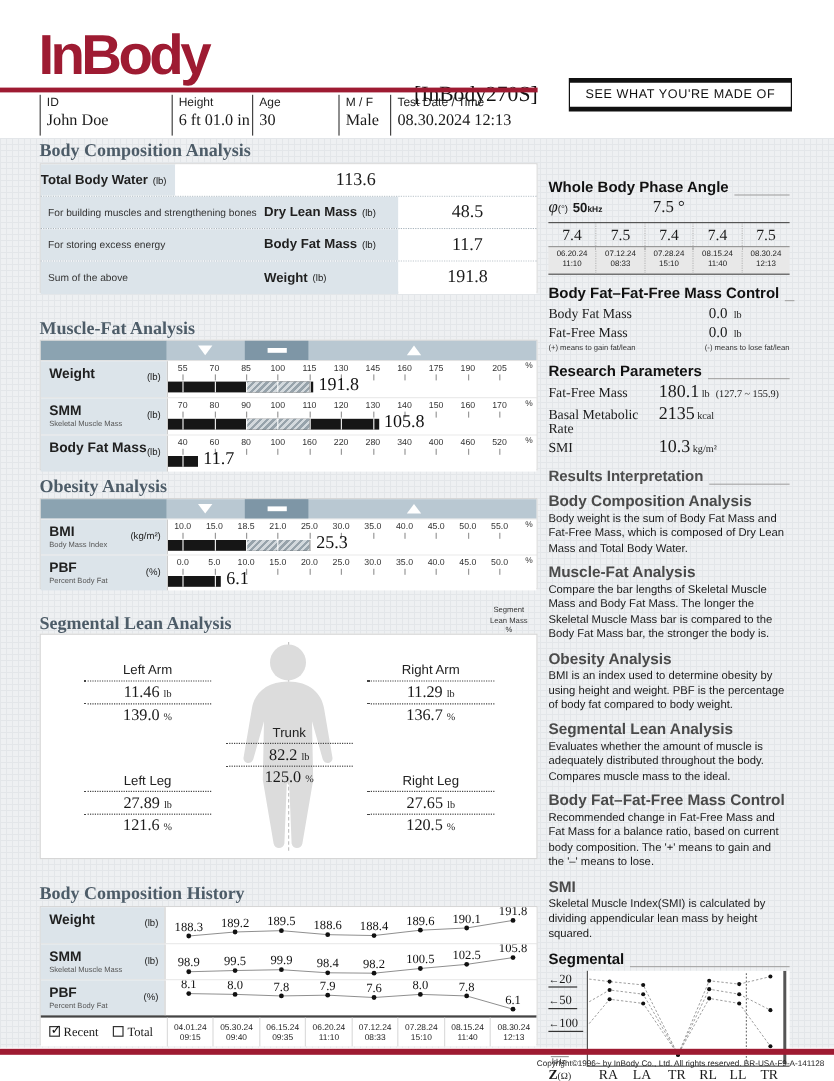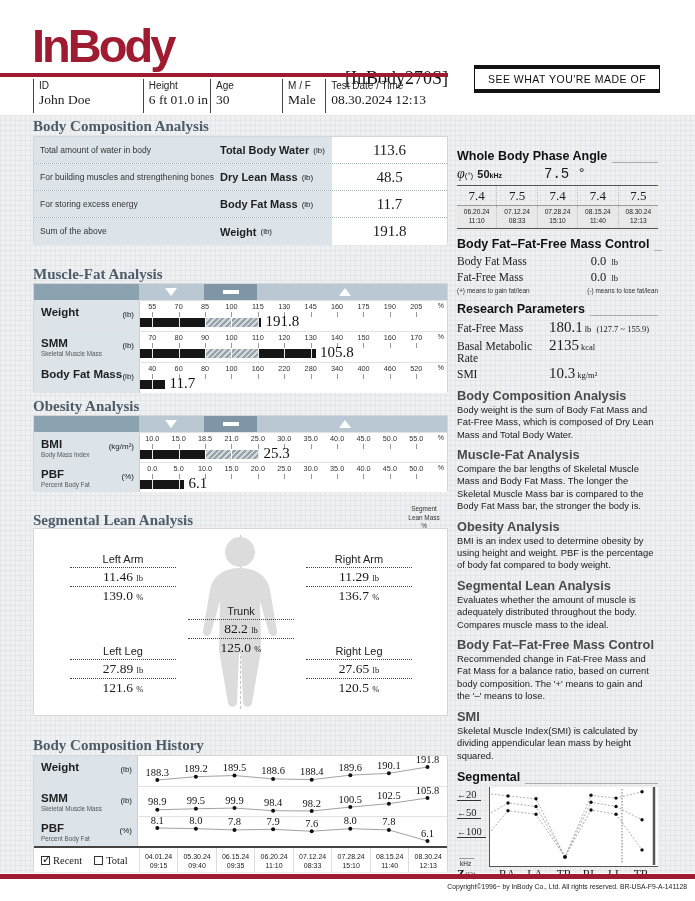--- a/index.html
+++ b/index.html
@@ -105,21 +105,21 @@
   .rc-head { display:flex; align-items:flex-end; font-size:12.5px; font-weight:bold; color:#111;
              margin:8px 0 3px; white-space:nowrap; }
   .rc-head:first-child { margin-top:0; }
   .rc-head .rule { flex:1; height:1px; background:#aaa; margin-left:5px; min-width:8px; }
   .rc-head.gray { color:#4d4d4d; }
   .phi-row { display:flex; align-items:baseline; font-size:11px; margin:2px 0 3px; }
   .phi-row .phi { font-family:"Liberation Serif", serif; font-style:italic; font-size:14px; }
   .phi-row .deg { font-size:8px; }
   .phi-row .fq { font-size:11px; font-weight:bold; margin-left:4px; }
   .phi-row .khz { font-size:7px; font-weight:bold; }
-  .phi-row .cur { font-family:Liberation Mono, monospace; font-size:14px; margin-left:42px; }
+  .phi-row .cur { font-family:Liberation Serif, serif; font-size:14px; margin-left:42px; }
   .pa-vals { display:flex; border-top:1.5px solid #555; }
   .pa-v { flex:1; text-align:center; font-family:"Liberation Serif", serif; font-size:13px;
           padding:2px 0 1px; border-left:1px dotted #bbb; }
   .pa-v:first-child { border-left:none; }
   .pa-dates { display:flex; background:#e8e8e8; border-top:1px solid #999; border-bottom:1.5px solid #555; }
   .pa-d { flex:1; text-align:center; font-size:6.6px; line-height:1.35; padding:2px 0;
           border-left:1px dotted #bbb; }
   .pa-d:first-child { border-left:none; }
   .fc-row, .rp-row { display:flex; align-items:baseline; font-family:"Liberation Serif", serif;
                      font-size:11.5px; margin:1px 0; }
@@ -182,21 +182,20 @@
         <div class="flabel">Test Date / Time</div>
         <div class="fvalue">08.30.2024 12:13</div>
       </div>
     </div>
 
   <div class="grid"></div>
 
   <div class="sec-title" style="left:33px; top:118px;">Body Composition Analysis</div>
   <div class="card" style="left:33px; top:136px; width:415px; height:108px;" id="bc-card">
       <div class="bc-row">
-        <div class="bc-desc">Total amount of water in body</div>
         <div class="bc-label">
           <span class="nm">Total Body Water</span>
           <span class="un">(lb)</span>
         </div>
         <div class="bc-value">113.6</div>
       </div>
       <div class="bc-row">
         <div class="bc-desc">For building muscles and strengthening bones</div>
         <div class="bc-label">
           <span class="nm">Dry Lean Mass</span>
@@ -669,20 +668,24 @@
       <div class="rp-row">
         <span class="lb">Basal Metabolic Rate</span>
         <span class="val">2135</span>
         <span class="u">kcal</span>
       </div>
       <div class="rp-row">
         <span class="lb">SMI</span>
         <span class="val">10.3</span>
         <span class="u">kg/m²</span>
       </div>
+      <div class="rc-head gray">
+        <span class="txt">Results Interpretation</span>
+        <span class="rule"></span>
+      </div>
       <div class="ri-h">Body Composition Analysis</div>
       <div class="ri-p">Body weight is the sum of Body Fat Mass and Fat-Free Mass, which is composed of Dry Lean Mass and Total Body Water.</div>
       <div class="ri-h">Muscle-Fat Analysis</div>
       <div class="ri-p">Compare the bar lengths of Skeletal Muscle Mass and Body Fat Mass. The longer the Skeletal Muscle Mass bar is compared to the Body Fat Mass bar, the stronger the body is.</div>
       <div class="ri-h">Obesity Analysis</div>
       <div class="ri-p">BMI is an index used to determine obesity by using height and weight. PBF is the percentage of body fat compared to body weight.</div>
       <div class="ri-h">Segmental Lean Analysis</div>
       <div class="ri-p">Evaluates whether the amount of muscle is adequately distributed throughout the body. Compares muscle mass to the ideal.</div>
       <div class="ri-h">Body Fat–Fat-Free Mass Control</div>
       <div class="ri-p">Recommended change in Fat-Free Mass and Fat Mass for a balance ratio, based on current body composition. The '+' means to gain and the '–' means to lose.</div>

